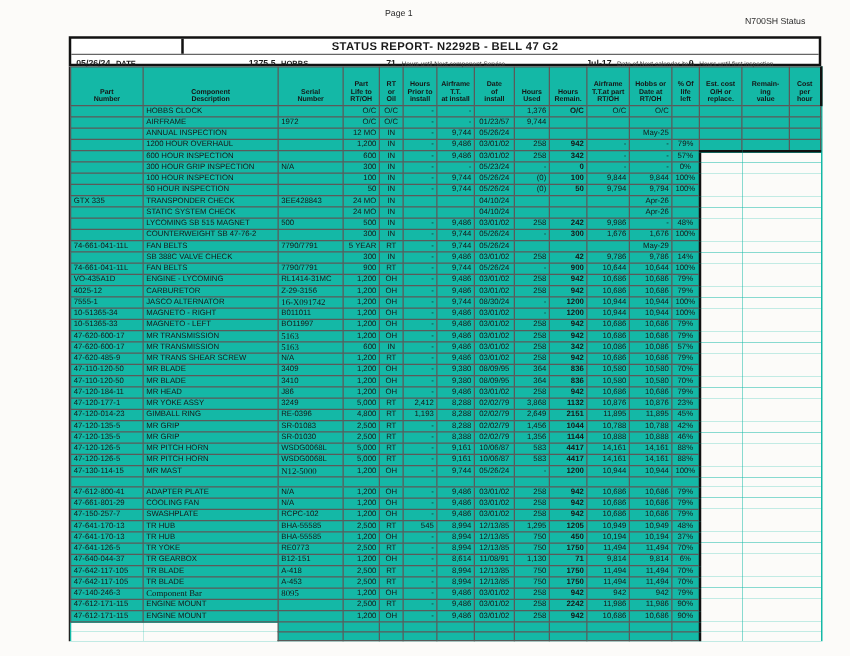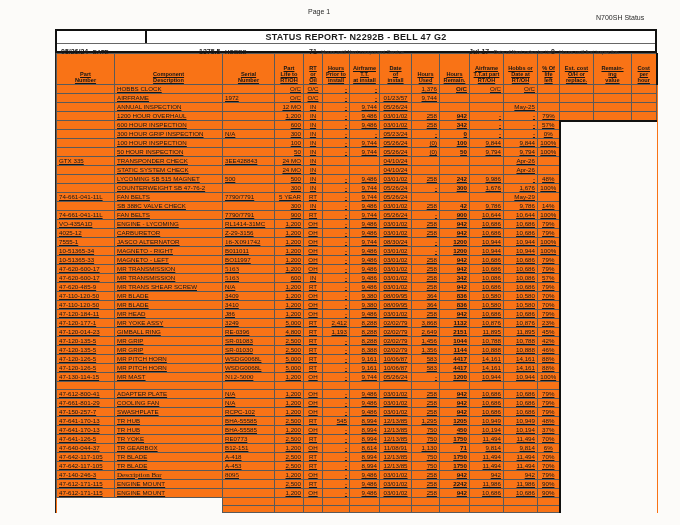--- a/index.html
+++ b/index.html
@@ -10,22 +10,22 @@
   .reportwrap{position:absolute;left:55px;top:29px;width:602px;}
   .banner{border:2px solid #111;background:#fff;position:relative;height:24px;box-sizing:border-box;}
   .banner-title-row{height:12px;border-bottom:1px solid #666;position:relative;}
   .vdiv{position:absolute;left:88px;top:0;width:2px;height:12px;background:#111;}
   .title{text-align:center;font-size:9px;font-weight:bold;line-height:12px;letter-spacing:.3px;}
   .banner-info-row{position:relative;height:10px;}
   .grp{position:absolute;top:0;white-space:nowrap;line-height:10px;}
   .gv{font-weight:bold;font-size:7px;}
   .gl{font-weight:bold;font-size:6px;}
   .gs{font-size:5.2px;color:#3a3a3a;font-weight:normal;}
-  table{border-collapse:collapse;table-layout:fixed;width:600px;background:#f97316;
-        font-family:"Liberation Sans",sans-serif;font-size:6.2px;color:#161616;text-decoration:underline;}
+  table{border-collapse:collapse;table-layout:fixed;width:600px;background:#14b8a6;
+        font-family:"Liberation Sans",sans-serif;font-size:6.2px;color:#161616;}
   th{font-size:5.6px;font-weight:bold;white-space:pre-line;vertical-align:bottom;
      line-height:1.08;padding:1px 1px 1px 1px;height:28px;}
   td{height:7.8px;line-height:8px;padding:0 2px;overflow:hidden;white-space:nowrap;box-sizing:border-box;}
   .cell{border:1px solid #5a5a5a;}
   .hcell{border:1px solid #5a5a5a;}
   .nob{border:none;background:#fcfbf9;}
   .vline{border-left:1px solid #5a5a5a;border-right:1px solid #5a5a5a;}
   .hr{border-right:2px solid #111;}
   .hrr{border-right:2px solid #111;}
   .hb{border-bottom:2px solid #111;}
@@ -895,21 +895,21 @@
               <td class="cell ar b">1750</td>
               <td class="cell ar">11,494</td>
               <td class="cell ar">11,494</td>
               <td class="cell hr ac">70%</td>
               <td class="nob ar"></td>
               <td class="nob ar"></td>
               <td class="nob ar"></td>
             </tr>
             <tr>
               <td class="cell al">47-140-246-3</td>
-              <td class="cell al serif">Description Bar</td>
+              <td class="cell al serif">Component Bar</td>
               <td class="cell al serif">8095</td>
               <td class="cell ar">1,200</td>
               <td class="cell ac">OH</td>
               <td class="cell ar">-</td>
               <td class="cell ar">9,486</td>
               <td class="cell ac">03/01/02</td>
               <td class="cell ar">258</td>
               <td class="cell ar b">942</td>
               <td class="cell ar">942</td>
               <td class="cell ar">942</td>

